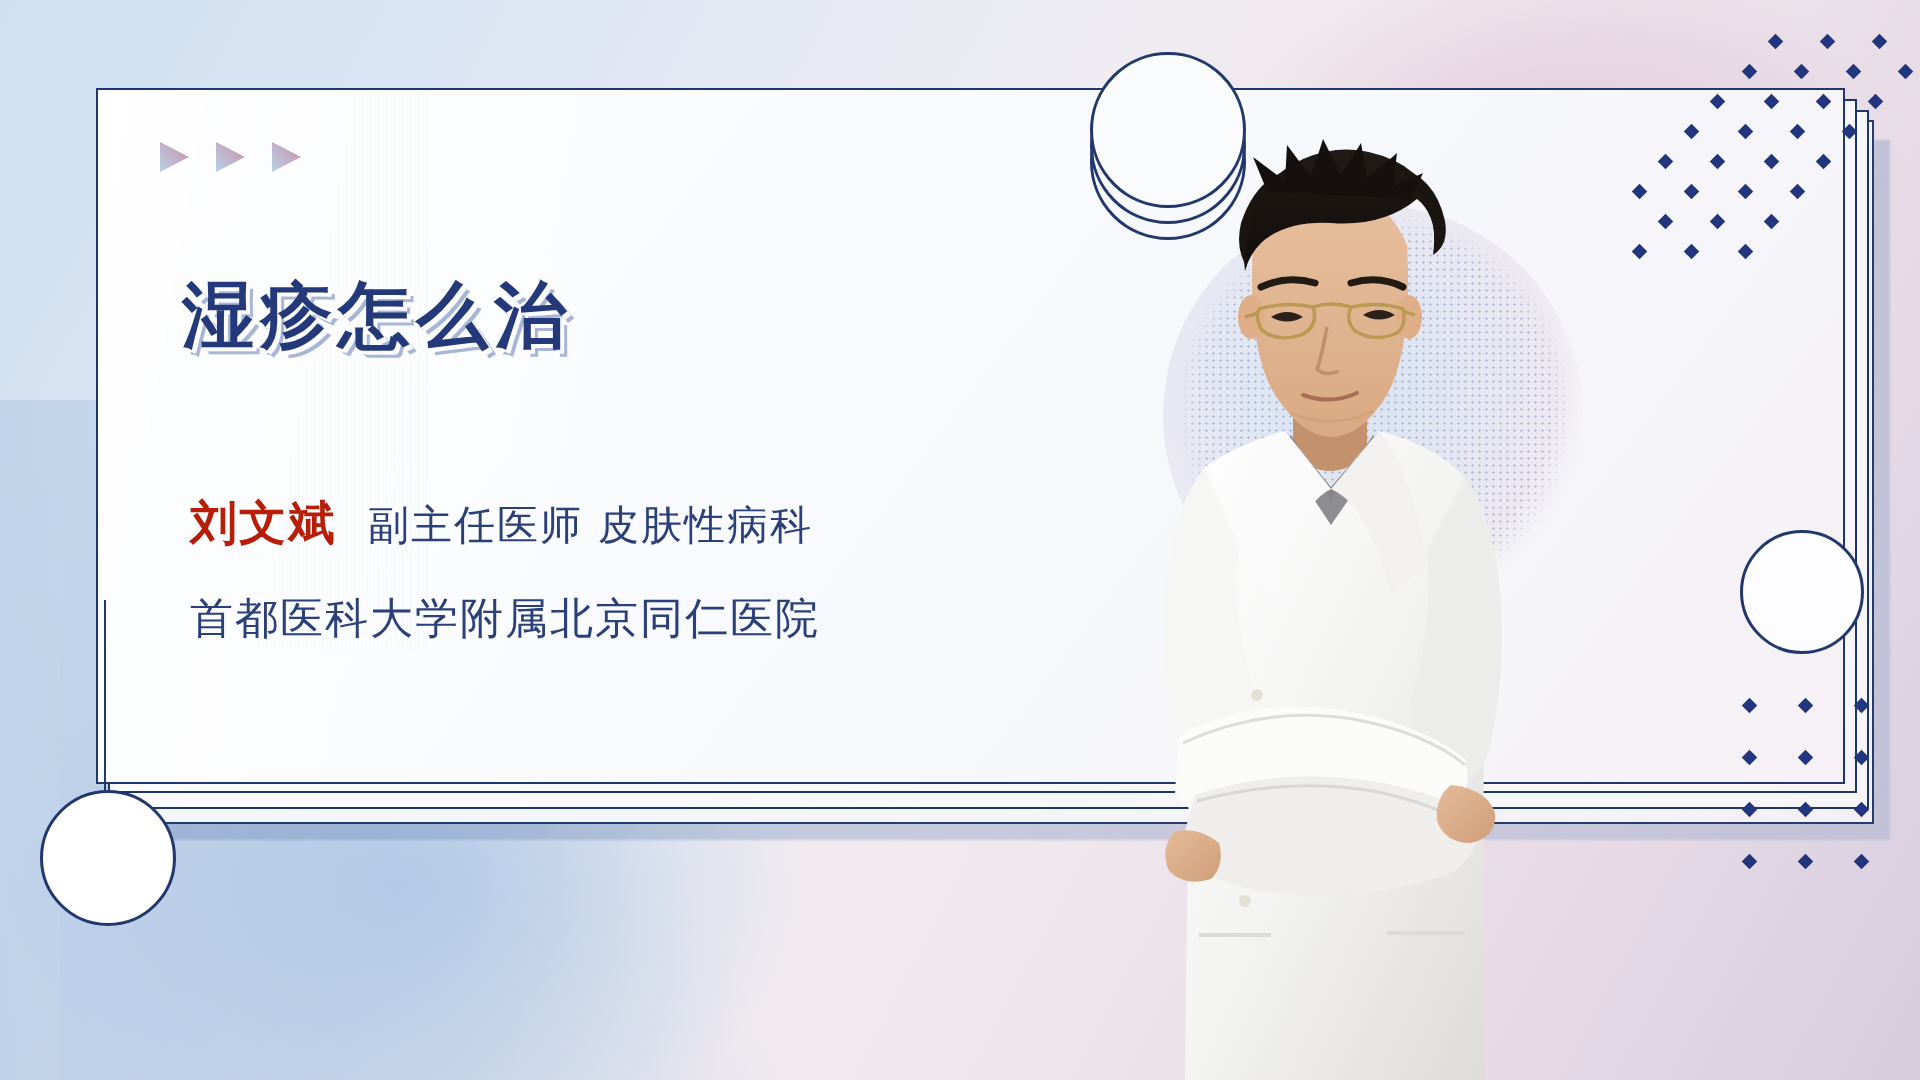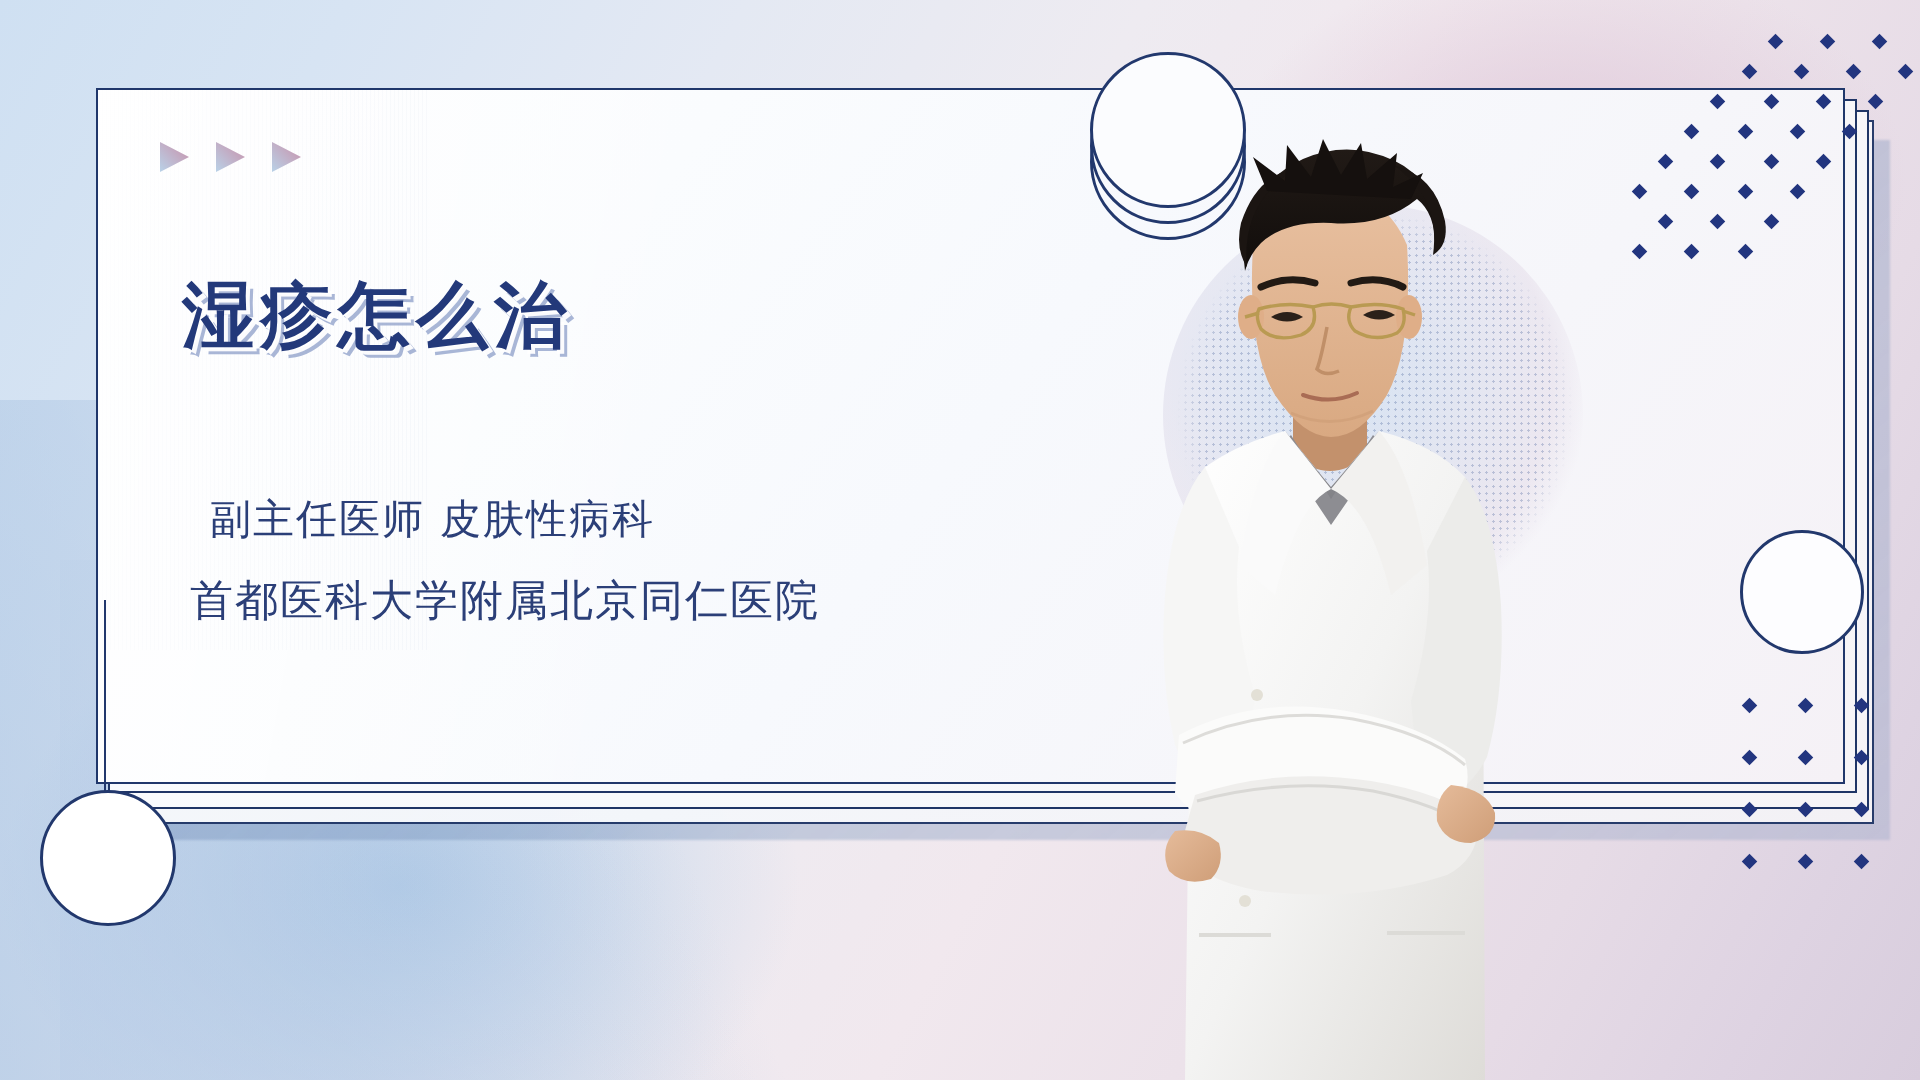--- a/index.html
+++ b/index.html
@@ -117,25 +117,25 @@
   .name-row{
     position:absolute;left:190px;top:492px;
     display:flex;align-items:baseline;white-space:nowrap;
   }
   .doc-name{
     font-size:47px;font-weight:700;color:#b81d08;letter-spacing:2px;
     font-family:"DejaVu Sans","Liberation Sans",sans-serif;
   }
   .doc-cred{
     font-size:41px;font-weight:400;color:#2b3f78;letter-spacing:2px;
-    margin-left:20px;
+    margin-left:31px;
     font-family:"DejaVu Sans","Liberation Sans",sans-serif;
   }
   .hospital{
-    position:absolute;left:190px;top:572px;
+    position:absolute;left:190px;top:590px;
     font-size:43px;font-weight:400;color:#2b3f78;letter-spacing:2px;
     white-space:nowrap;
     font-family:"DejaVu Sans","Liberation Sans",sans-serif;
   }
 
   
   .circ{
     position:absolute;border:3px solid #22386d;border-radius:50%;
     background:#ffffff;
   }
@@ -224,20 +224,21 @@
   <div class="circ circ-top-a"></div>
 
   <div class="circ circ-right"></div>
 
   <div class="circ-line"></div>
   <div class="circ circ-left"></div>
 
   <div class="title">湿疹怎么治</div>
 
   <div class="name-row">
+    <span class="doc-name">刘文斌</span>
     <span class="doc-cred">副主任医师  皮肤性病科</span>
   </div>
 
   <div class="hospital">首都医科大学附属北京同仁医院</div>
 
   <div class="photo">
     <svg width="540" height="985" viewBox="0 0 540 985">
       <defs>
         <linearGradient id="coat" x1="0" y1="0" x2="1" y2="1">
           <stop offset="0" stop-color="#ffffff"></stop>

